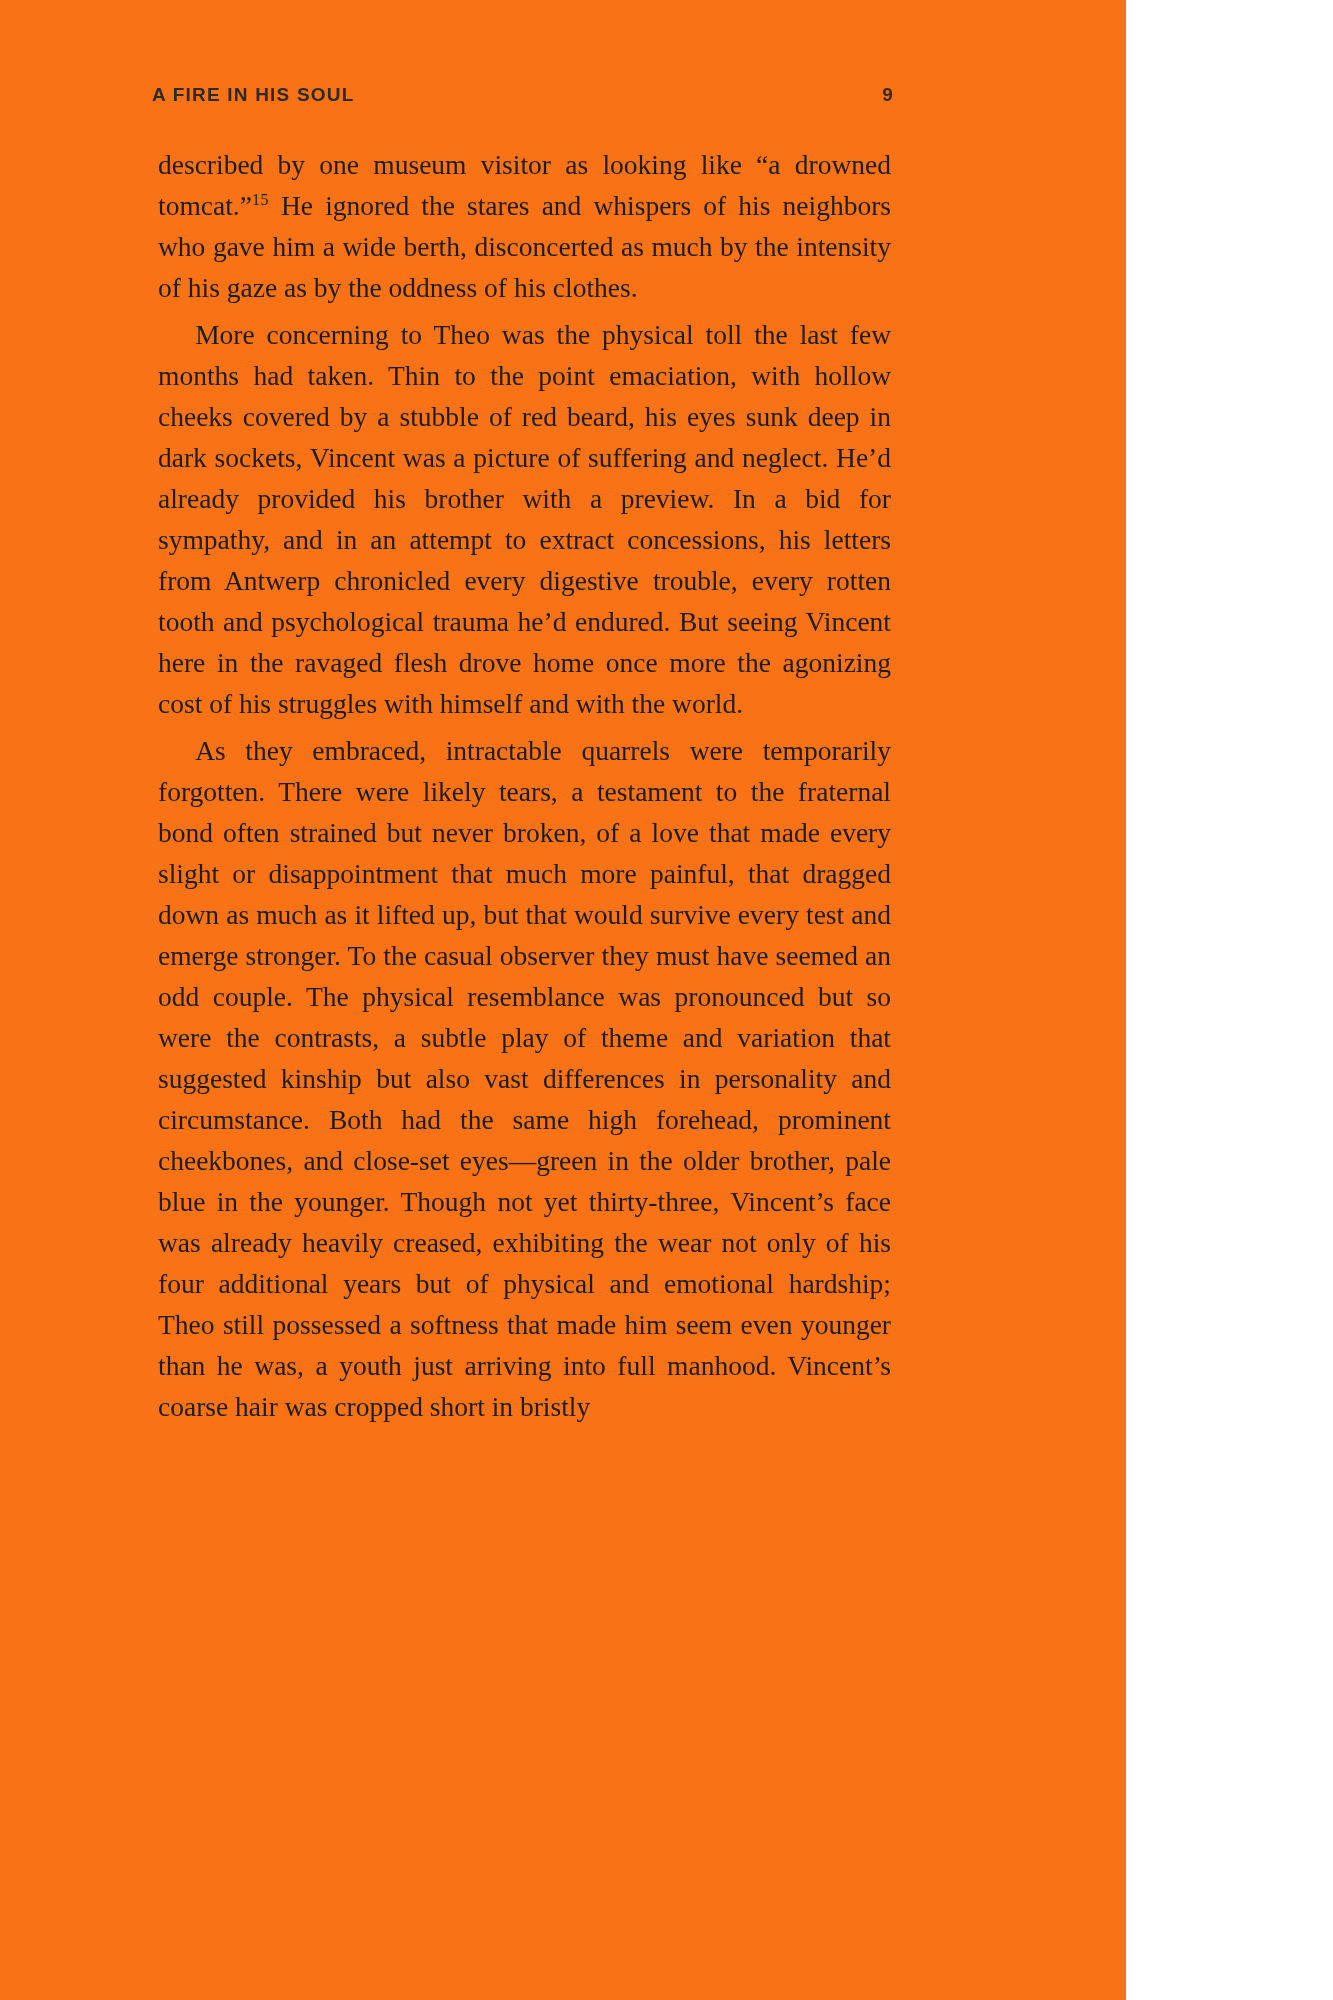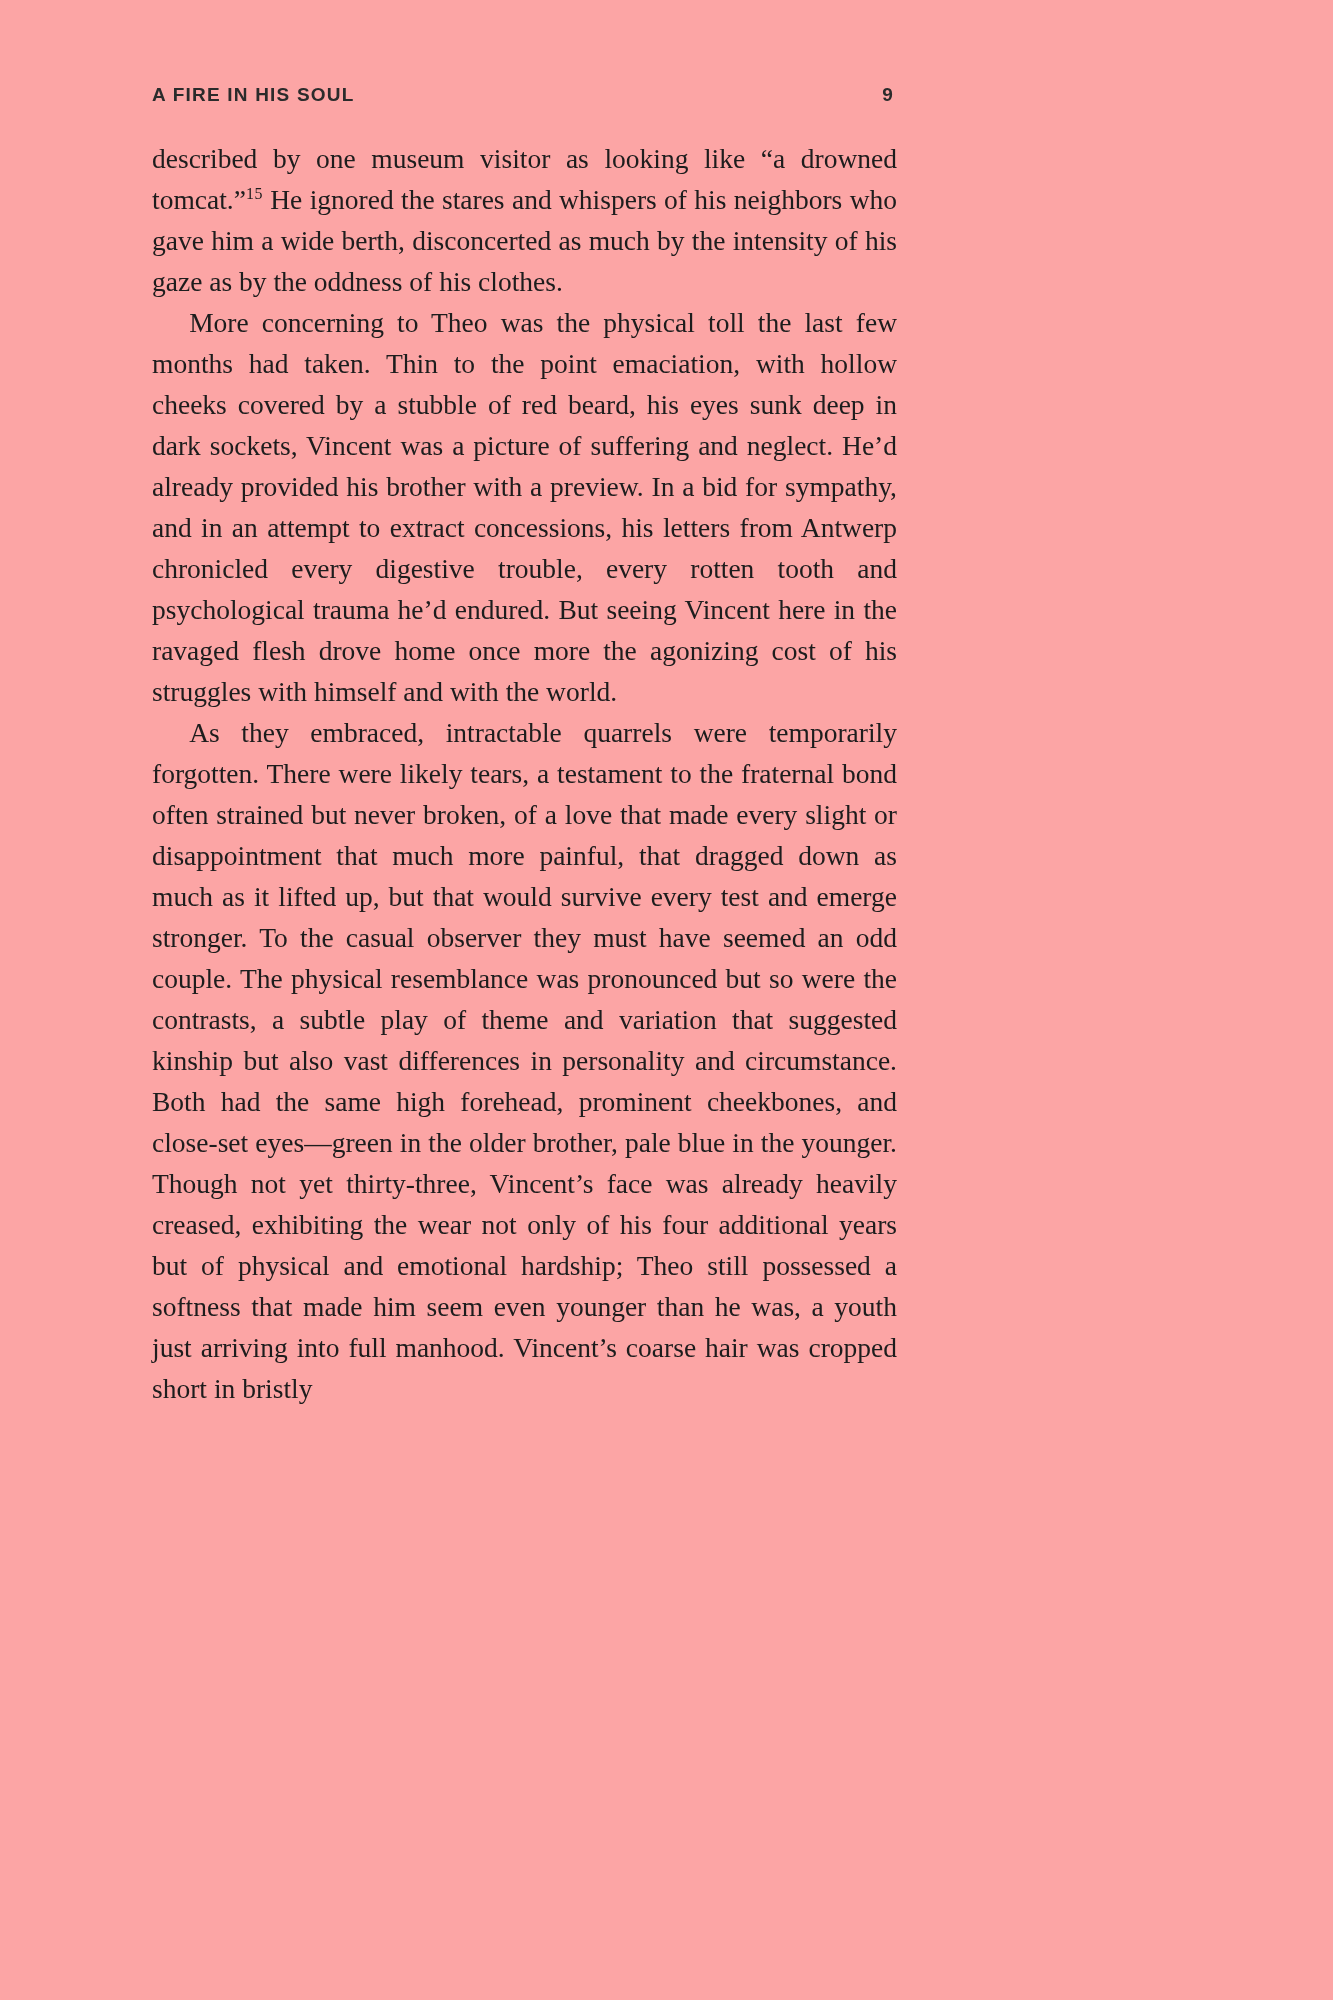--- a/index.html
+++ b/index.html
@@ -2,23 +2,23 @@
 <html><head>
 <meta charset="utf-8">
 <style>
   html, body {
     margin: 0;
     padding: 0;
     background: #ffffff;
   }
   .page {
     position: relative;
-    width: 1333px;
+    width: 1126px;
     height: 2000px;
-    background: #fca5a5;
+    background: #f97316;
     overflow: hidden;
     box-sizing: border-box;
   }
   .running-head {
     position: absolute;
     left: 152px;
     top: 84px;
     width: 742px;
     display: flex;
     justify-content: space-between;
@@ -40,21 +40,21 @@
     left: 152px;
     top: 138px;
     width: 745px;
     font-family: "Liberation Serif", serif;
     font-size: 27.5px;
     line-height: 41px;
     color: #1d1d1d;
     text-align: justify;
   }
   .para {
-    margin: 0;
+    margin: 6px;
   }
   .para.indent {
     text-indent: 1.35em;
   }
   sup.fnref {
     font-size: 0.58em;
     line-height: 0;
     vertical-align: super;
     letter-spacing: 0.5px;
   }

